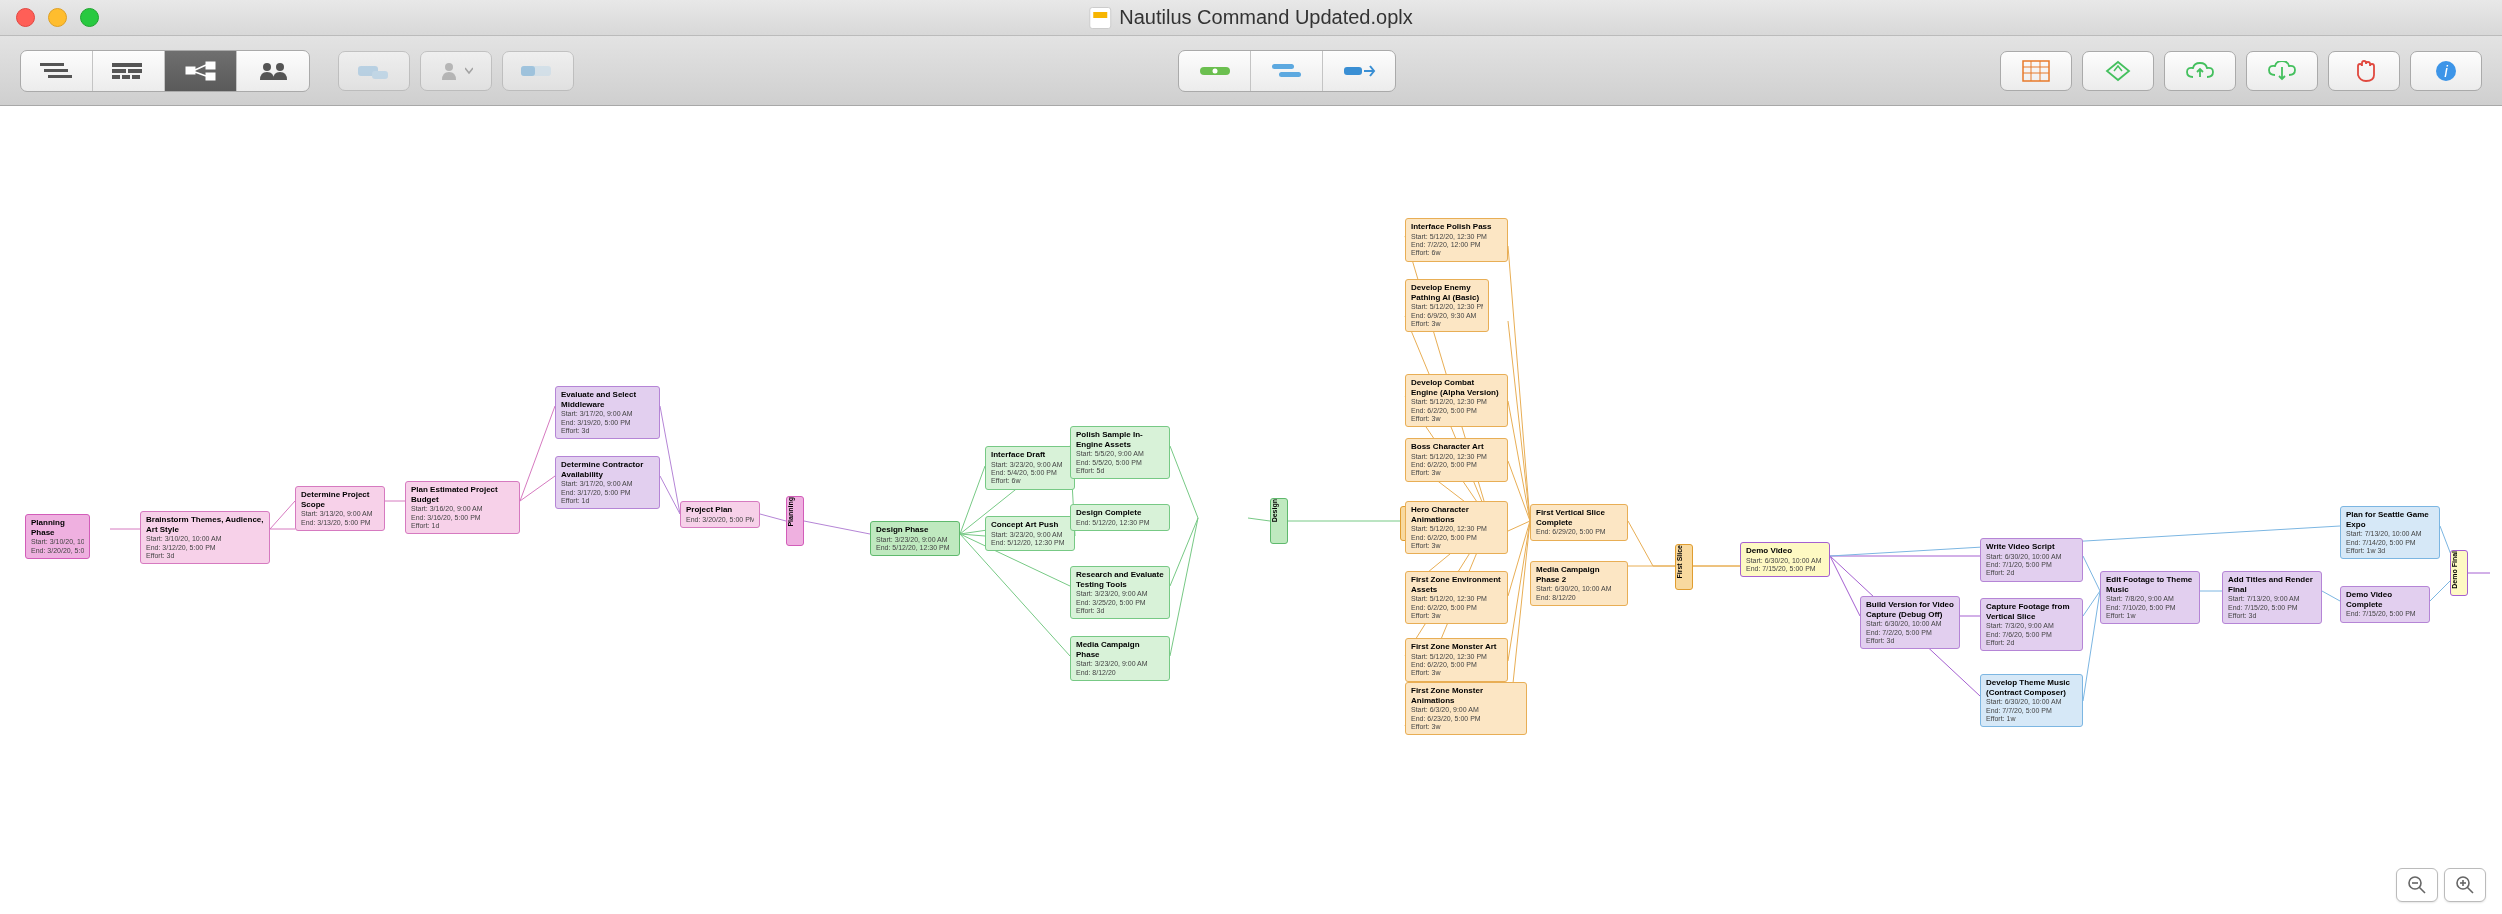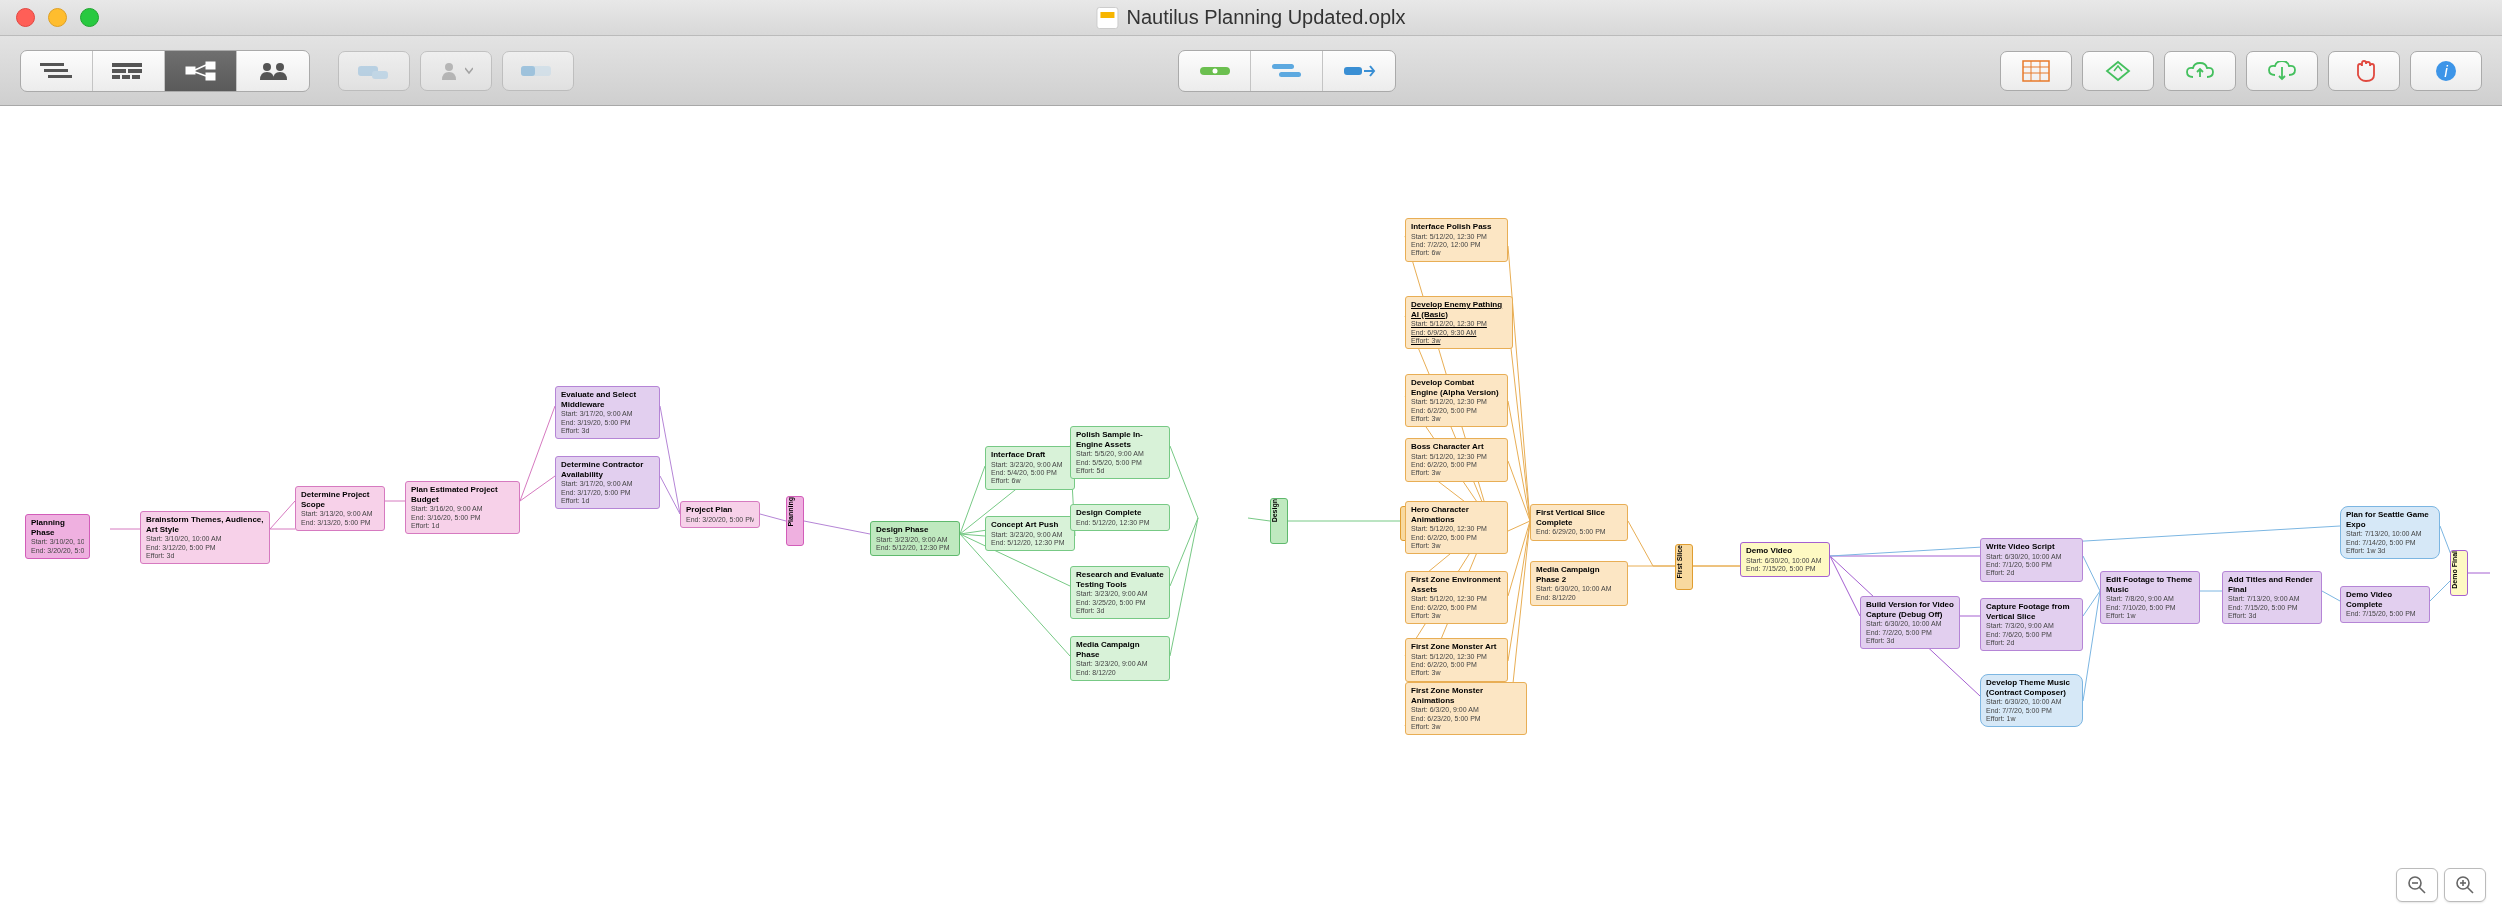--- a/index.html
+++ b/index.html
@@ -43,41 +43,41 @@
 .milestone .nt { writing-mode: vertical-rl; transform: rotate(180deg); font-size:7px; text-align:center; width:100%; }
 
 .c-pink { background:#f7d1e9; border-color:#d67ac0; }
 .c-pink-d { background:#efb0e0; border-color:#d25db9; }
 .c-purple { background:#e2cfef; border-color:#b585d6; }
 .c-purple-d { background:#fef9c3; border-color:#a560d1; }
 .c-green { background:#d8f2d8; border-color:#77c985; }
 .c-green-d { background:#bfe9bf; border-color:#5fb96d; }
 .c-orange { background:#fce6c4; border-color:#e8ae55; }
 .c-orange-d { background:#f8d99f; border-color:#e09d30; }
-.c-blue { background:#d6e8f7; border-color:#7cb6e2;border-radius:8px; }
+.c-blue { background:#d6e8f7; border-color:#7cb6e2; }
 
 svg.links { position:absolute; inset:0; width:100%; height:100%; pointer-events:none; }
 svg.links path { fill:none; stroke-width:1; }
 
 
 .zoom { position:absolute; right:16px; bottom:12px; display:flex; gap:6px; }
 .zbtn { width:42px; height:34px; border:1px solid #bbb; border-radius:6px; background:#fff; display:flex; align-items:center; justify-content:center; font-size:18px; color:#555; box-shadow: 0 1px 2px rgba(0,0,0,.1);}
 </style>
 </head>
 <body>
 
 <div class="title-bar">
   <div class="traffic">
     <span class="tl-close"></span>
     <span class="tl-min"></span>
     <span class="tl-max"></span>
   </div>
   <div class="title-wrap">
     <span class="doc-icon"></span>
-    <span>Nautilus Planning Updated.oplx</span>
+    <span>Nautilus Command Updated.oplx</span>
   </div>
 </div>
 
 <div class="toolbar">
   <div class="seg">
     <div class="btn">
       <svg width="34" height="20">
           <rect x="0" y="2" width="24" height="3" fill="#555"></rect>
           <rect x="4" y="8" width="24" height="3" fill="#555"></rect>
           <rect x="8" y="14" width="24" height="3" fill="#555"></rect>
@@ -313,21 +313,21 @@
   <div class="nt">First Vertical Slice</div>
   <div class="nl">Start: 5/12/20, 12:30 PM</div>
   <div class="nl">End: 6/29/20, 5:00 PM</div>
 </div>
 <div class="node c-orange" style="left:1405px; top:112px; width:103px;">
   <div class="nt">Interface Polish Pass</div>
   <div class="nl">Start: 5/12/20, 12:30 PM</div>
   <div class="nl">End: 7/2/20, 12:00 PM</div>
   <div class="nl">Effort: 6w</div>
 </div>
-<div class="node c-orange" style="left:1405px; top:190px; width:108px;text-decoration:underline;">
+<div class="node c-orange" style="left:1405px; top:173px; width:84px;">
   <div class="nt">Develop Enemy Pathing AI (Basic)</div>
   <div class="nl">Start: 5/12/20, 12:30 PM</div>
   <div class="nl">End: 6/9/20, 9:30 AM</div>
   <div class="nl">Effort: 3w</div>
 </div>
 <div class="node c-orange" style="left:1405px; top:268px; width:103px;">
   <div class="nt">Develop Combat Engine (Alpha Version)</div>
   <div class="nl">Start: 5/12/20, 12:30 PM</div>
   <div class="nl">End: 6/2/20, 5:00 PM</div>
   <div class="nl">Effort: 3w</div>

